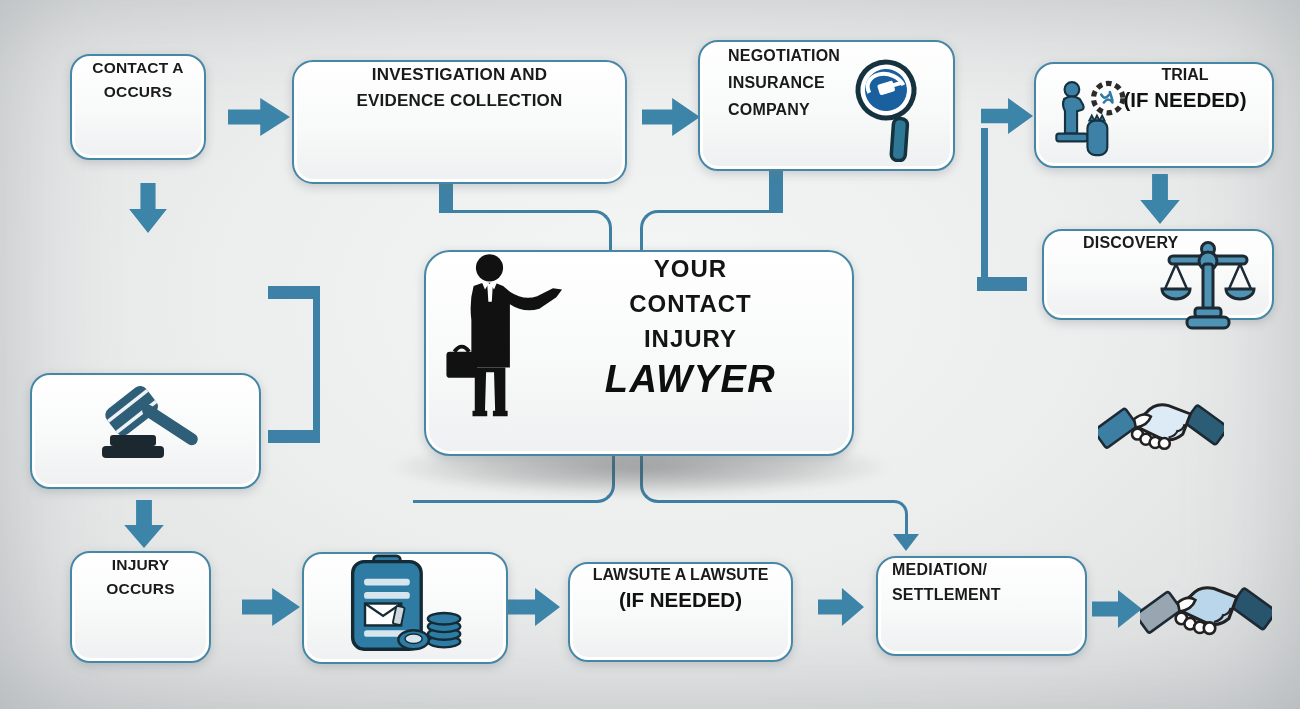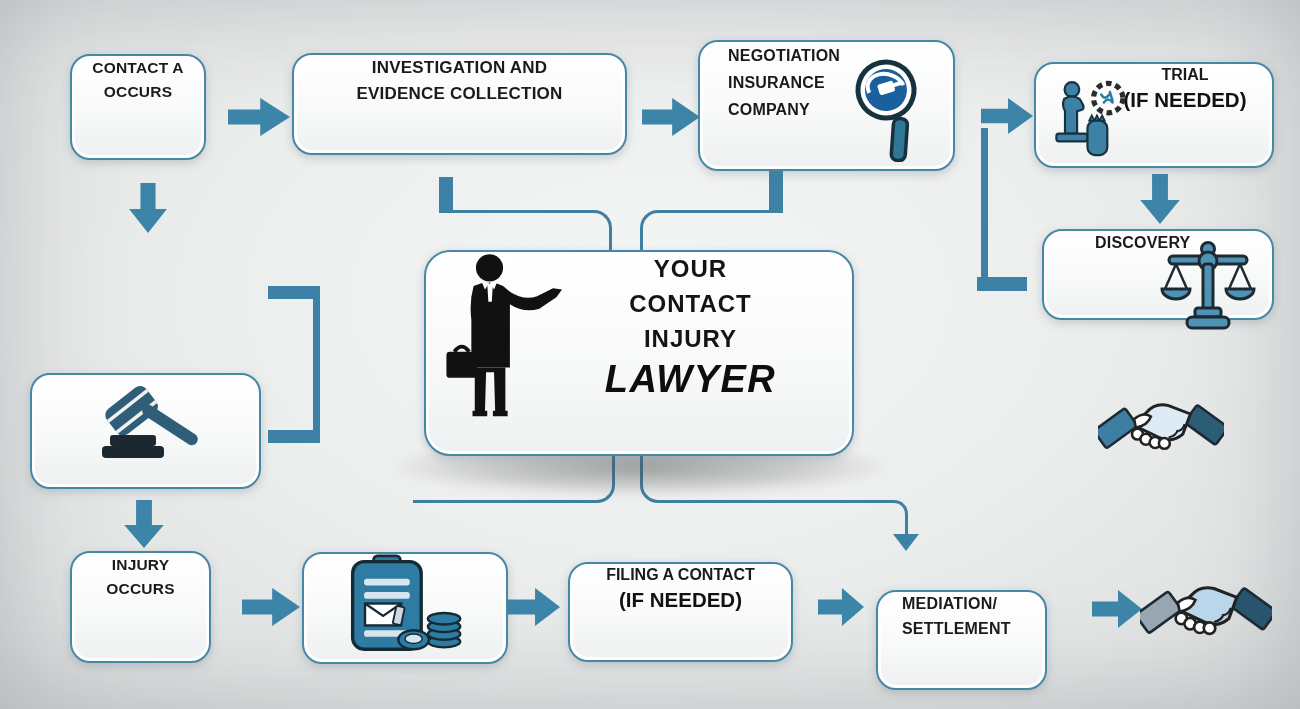--- a/index.html
+++ b/index.html
@@ -70,21 +70,21 @@
   <div class="arrow-r" style="left:242px;top:586px;width:58px;height:42px;"></div>
   <div class="arrow-r" style="left:508px;top:586px;width:52px;height:42px;"></div>
   <div class="arrow-r" style="left:818px;top:586px;width:46px;height:42px;"></div>
   <div class="arrow-r" style="left:1092px;top:588px;width:50px;height:42px;"></div>
 
   <div class="node" style="left:70px;top:54px;width:136px;height:106px;">
     <span class="lbl">CONTACT A
 OCCURS</span>
   </div>
 
-  <div class="node" style="left:292px;top:53px;width:335px;height:102px;">
+  <div class="node" style="left:292px;top:60px;width:335px;height:124px;border-radius:21px;">
     <span class="lbl" style="font-size:17px;">INVESTIGATION AND
 EVIDENCE COLLECTION</span>
   </div>
 
   <div class="node" style="left:698px;top:40px;width:257px;height:131px;justify-content:flex-start;padding-left:28px;">
     <span class="lbl left" style="font-size:16px;line-height:1.7;">NEGOTIATION
 INSURANCE
 COMPANY</span>
     <span style="position:absolute;right:12px;top:8px;">
       <svg width="100" height="112" viewBox="0 0 100 112">
@@ -113,21 +113,21 @@
         <path d="M50 53 l3 -6 3 6 3 -6 3 6 3 -6 3 6 z" fill="#3d82a6" stroke="#16323f" stroke-width="2"></path>
         <rect x="48" y="53" width="23" height="40" rx="9" fill="#3d82a6" stroke="#16323f" stroke-width="2.5"></rect>
       </svg>
     </span>
     <span style="display:block;width:138px;">
       <span class="t1">TRIAL</span>
       <span class="t2">(IF NEEDED)</span>
     </span>
   </div>
 
-  <div class="node" style="left:1042px;top:229px;width:232px;height:91px;justify-content:flex-start;padding-left:51px;">
+  <div class="node" style="left:1042px;top:229px;width:232px;height:91px;justify-content:flex-start;padding-left:39px;">
     <span class="lbl left" style="font-size:16px;">DISCOVERY</span>
     <span style="position:absolute;right:14px;top:4px;">
       <svg width="100" height="102" viewBox="0 0 100 100">
         <g fill="#4f93b4" stroke="#1d2a33" stroke-width="3">
           <circle cx="50" cy="13" r="6.5"></circle>
           <rect x="11" y="20" width="78" height="8" rx="4"></rect>
           <circle cx="50" cy="25" r="9"></circle>
           <rect x="45" y="28" width="10" height="46" rx="3"></rect>
           <rect x="37" y="72" width="26" height="9" rx="3"></rect>
           <rect x="29" y="81" width="42" height="11" rx="5"></rect>
@@ -178,26 +178,26 @@
           <ellipse cx="108" cy="68" rx="17" ry="6"></ellipse>
           <ellipse cx="76" cy="90" rx="16" ry="10"></ellipse>
         </g>
         <ellipse cx="76" cy="89" rx="9" ry="5" fill="#d7e6ee" stroke="#142b36" stroke-width="1.5"></ellipse>
       </svg>
     </span>
   </div>
 
   <div class="node" style="left:568px;top:562px;width:225px;height:100px;">
     <span style="display:block;">
-      <span class="t1">FILING A CONTACT</span>
+      <span class="t1">LAWSUTE A LAWSUTE</span>
       <span class="t2">(IF NEEDED)</span>
     </span>
   </div>
 
-  <div class="node" style="left:876px;top:590px;width:171px;height:100px;justify-content:flex-start;padding-left:24px;">
+  <div class="node" style="left:876px;top:556px;width:211px;height:100px;justify-content:flex-start;padding-left:14px;">
     <span class="lbl left" style="font-size:16px;">MEDIATION/
 SETTLEMENT</span>
   </div>
 
   <div class="shadow-oval" style="left:392px;top:438px;width:496px;height:58px;"></div>
 
   <div class="node" style="left:424px;top:250px;width:430px;height:206px;border-radius:26px;">
     <span style="margin-left:18px;">
       <svg width="125" height="170" viewBox="0 0 110 150">
         <g fill="#111111">

